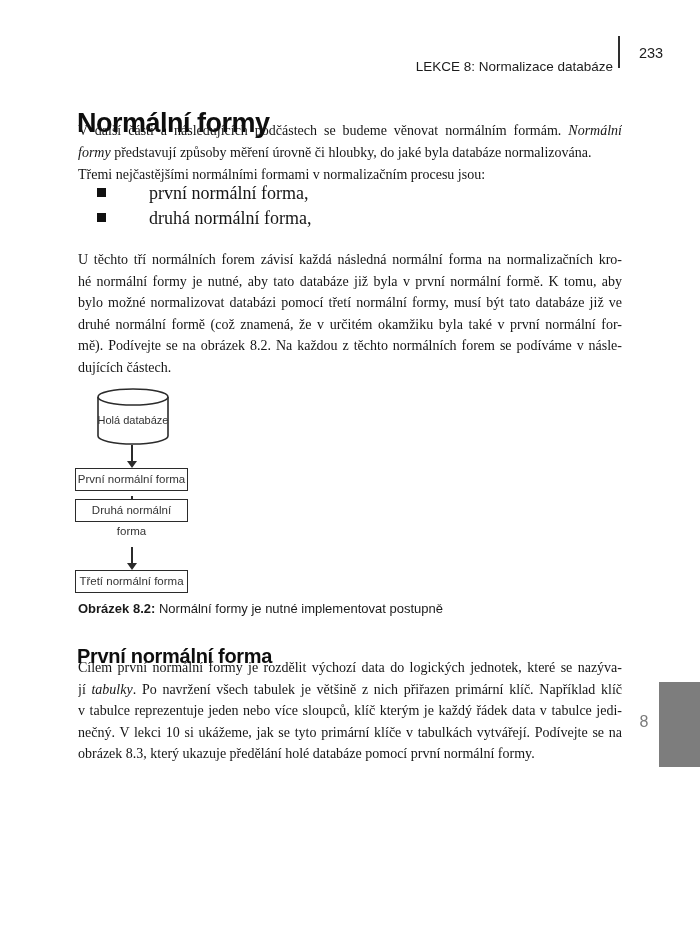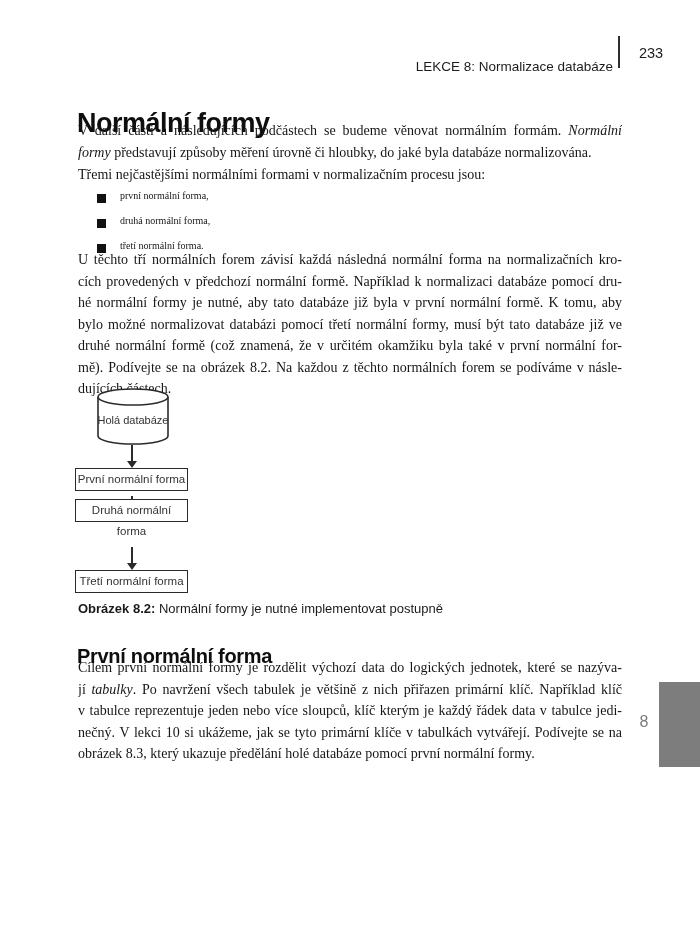--- a/index.html
+++ b/index.html
@@ -35,21 +35,21 @@
   .para { position:absolute; left:78px; width:544px; font-size:14px; }
   .tline {
     height:21.5px; line-height:21.5px; overflow:hidden;
     text-align:justify; text-align-last:justify; white-space:nowrap;
   }
   .tline.tlast { text-align-last:left; }
   .tline i { }
   .single-line { height:21.5px; line-height:21.5px; }
   
   .bullets { position:absolute; left:97px; top:183px; }
-  .bullet-item { display:flex; align-items:center; height:25px; font-size:10px; line-height:20px; }
+  .bullet-item { display:flex; align-items:flex-start; height:25px; font-size:18px; line-height:20px;gap:29px; }
   .bullet-sq { width:9px; height:9px; background:#111; margin:5px 14px 0 0; flex:0 0 auto; }
   
   .cylinder { position:absolute; left:96px; top:387px; }
   .flow-box {
     position:absolute; left:75px; width:111px; height:21px;
     border:1.5px solid #2b2b2b; background:#fff;
     font-family:"Liberation Sans", sans-serif; font-size:11.5px; color:#333;
     text-align:center; line-height:21px;
   }
   .arrow { position:absolute; left:131px; width:2px; background:#2b2b2b; }
@@ -89,29 +89,24 @@
 
   <div class="bullets">
     <div class="bullet-item">
       <span class="bullet-sq"></span>
       <span>první normální forma,</span>
     </div>
     <div class="bullet-item">
       <span class="bullet-sq"></span>
       <span>druhá normální forma,</span>
     </div>
-    <div class="bullet-item">
-      <span class="bullet-sq"></span>
-      <span>třetí normální forma.</span>
-    </div>
   </div>
 
   <div class="para" style="top:249px;">
       <div class="tline"><span>U těchto tří normálních forem závisí každá následná normální forma na normalizačních kro-</span></div>
-      <div class="tline"><span>cích provedených v předchozí normální formě. Například k normalizaci databáze pomocí dru-</span></div>
       <div class="tline"><span>hé normální formy je nutné, aby tato databáze již byla v první normální formě. K tomu, aby</span></div>
       <div class="tline"><span>bylo možné normalizovat databázi pomocí třetí normální formy, musí být tato databáze již ve</span></div>
       <div class="tline"><span>druhé normální formě (což znamená, že v určitém okamžiku byla také v první normální for-</span></div>
       <div class="tline"><span>mě). Podívejte se na obrázek 8.2. Na každou z těchto normálních forem se podíváme v násle-</span></div>
       <div class="tline tlast"><span>dujících částech.</span></div>
     </div>
 
   <svg class="cylinder" width="74" height="59" viewBox="0 0 74 59">
     <path d="M2 10 V49 A35 8 0 0 0 72 49 V10" fill="#ffffff" stroke="#2b2b2b" stroke-width="1.6"></path>
     <ellipse cx="37" cy="10" rx="35" ry="8" fill="#ffffff" stroke="#2b2b2b" stroke-width="1.6"></ellipse>

